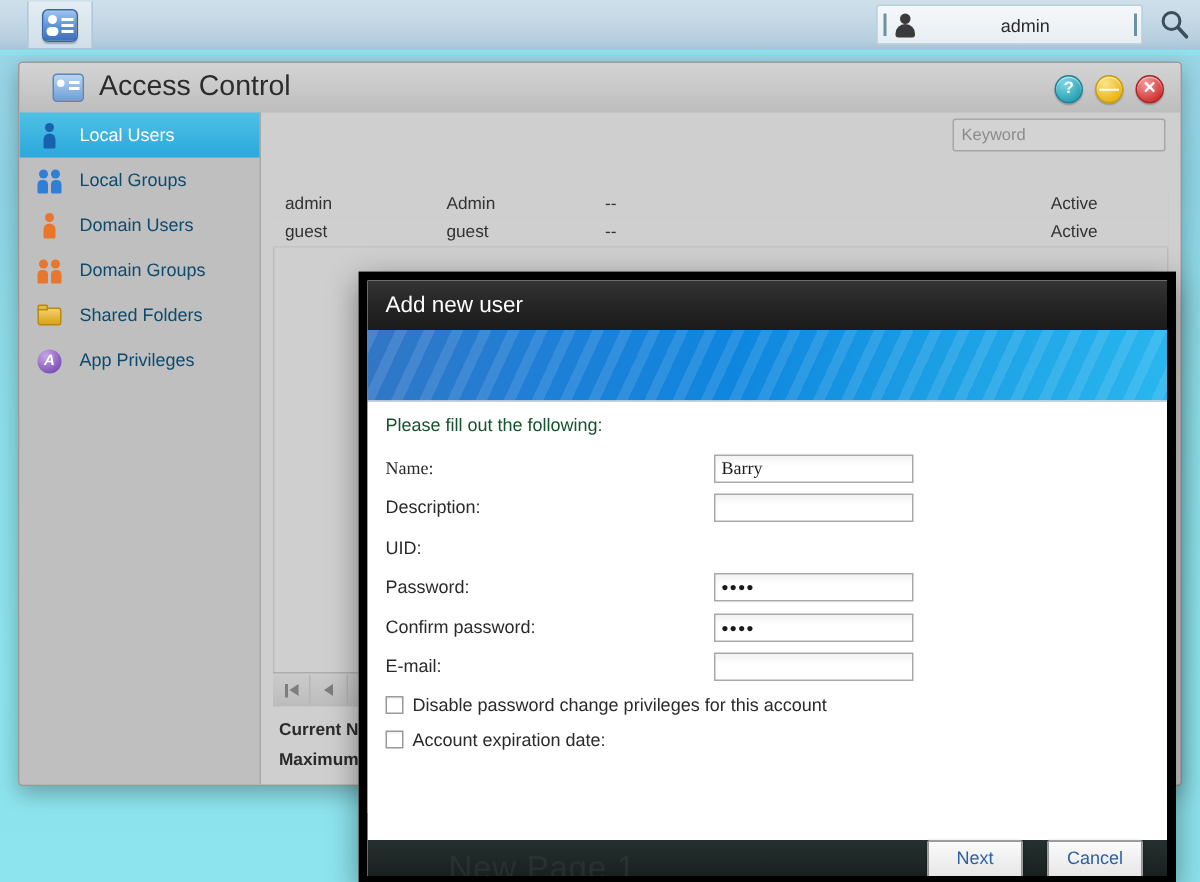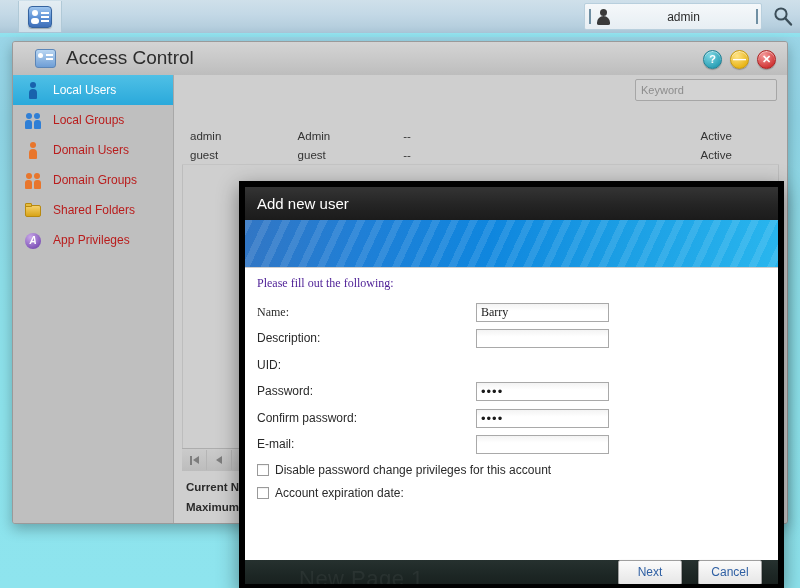--- a/index.html
+++ b/index.html
@@ -99,21 +99,21 @@
   .cbtn.min span{font-size:13px;margin-top:-3px;}
 
   
   #sidebar{
     position:absolute;left:0;top:33px;width:160px;bottom:0;
     background:#bfbfbf;border-right:1px solid #a8a8a8;
   }
   .snav{height:30px;display:flex;align-items:center;padding-left:12px;cursor:pointer;}
   .snav.active{background:linear-gradient(180deg,#4fc0e6,#2aa9db);}
   .snav.active .slabel{color:#fff;}
-  .slabel{font-size:12px;color:#b91c1c;margin-left:11px;}
+  .slabel{font-size:12px;color:#0c4a6e;margin-left:11px;}
   .sicon{width:17px;height:19px;position:relative;flex:none;}
   
   .ic-user:before{content:"";position:absolute;left:5px;top:1px;width:6px;height:6px;border-radius:50%;background:#2f7fd6;}
   .ic-user:after{content:"";position:absolute;left:4px;top:8px;width:8px;height:10px;border-radius:4px 4px 1px 1px;background:#2f7fd6;}
   .snav.active .ic-user:before,.snav.active .ic-user:after{background:#1862ad;}
   
   .ic-group:before{content:"";position:absolute;left:1px;top:2px;width:6px;height:6px;border-radius:50%;background:#2f7fd6;
      box-shadow:8px 0 0 0 #2f7fd6;}
   .ic-group:after{content:"";position:absolute;left:0px;top:9px;width:7px;height:9px;border-radius:3px 3px 1px 1px;background:#2f7fd6;
      box-shadow:9px 0 0 0 #2f7fd6;}
@@ -186,21 +186,21 @@
   }
   #dlg-title span{color:#fff;font-size:15px;margin-left:12px;}
   #dlg-banner{
     height:47px;position:relative;overflow:hidden;
     background:
       repeating-linear-gradient(115deg, rgba(255,255,255,.11) 0 7px, rgba(255,255,255,0) 7px 17px),
       linear-gradient(100deg,#3276c4 0%, #1f7fd6 22%, #0f86de 46%, #1b9ee4 70%, #29b6ee 100%);
     border-bottom:1px solid #cfcfcf;
   }
   #dlg-body{position:absolute;left:0;right:0;top:81px;bottom:42px;background:#fff;}
-  #hint{position:absolute;left:12px;top:8px;font-size:12px;color:#4c1d95;font-family:Liberation Serif, serif;}
+  #hint{position:absolute;left:12px;top:8px;font-size:12px;color:#14532d;}
   .frow{position:absolute;left:12px;right:0;height:26px;display:flex;align-items:center;}
   .flabel{font-size:12px;color:#2a2a2a;width:219px;flex:none;}
   .finput{
     width:133px;height:19px;box-sizing:border-box;
     background:linear-gradient(180deg,#f3f3f3,#ffffff 40%);
     border:1px solid #a9a9a9;font-size:12px;color:#1a1a1a;
     padding:0 4px;line-height:17px;cursor:text;overflow:hidden;white-space:nowrap;
   }
   .finput.pw{letter-spacing:1px;font-size:13px;}
   .crow{position:absolute;left:12px;height:22px;display:flex;align-items:center;}

